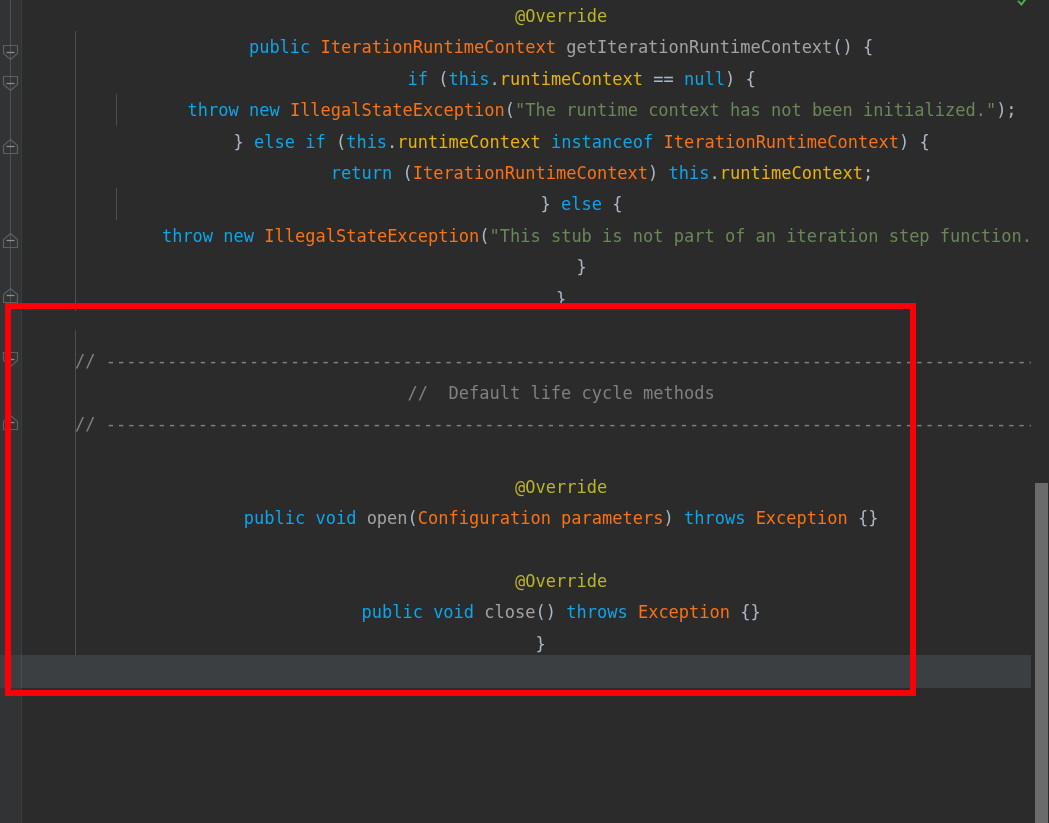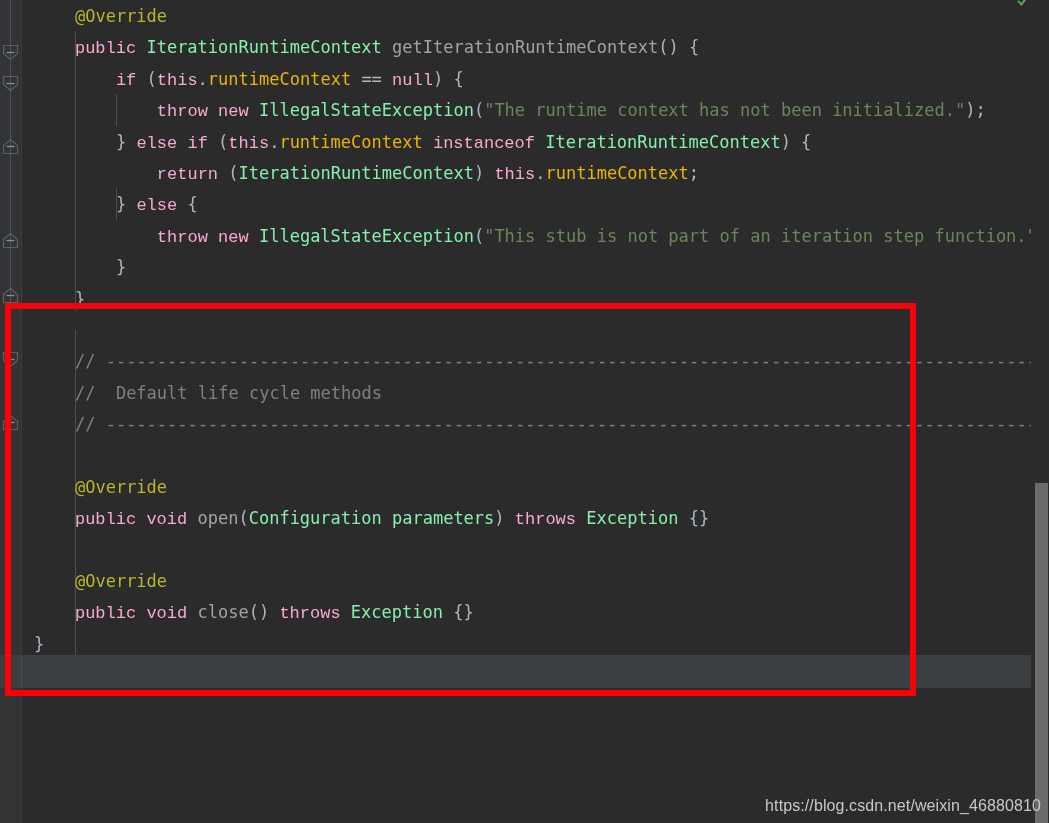--- a/index.html
+++ b/index.html
@@ -24,42 +24,42 @@
     position: absolute; left: 10px; width: 1px; background: #4e5254;
   }
   .fold-marker {
     position: absolute; left: 2px; width: 17px; height: 17px;
   }
   .fold-marker svg { display: block; }
 
   
   .code-area {
     position: absolute; left: 22px; top: 0; width: 1009px; height: 655px;
-    background: #2b2b2b; overflow: hidden;
+    background: #2b2b2b; overflow: hidden; text-align: center;
   }
   .code {
     position: absolute; left: 0; top: 0;
     font-family: "DejaVu Sans Mono", "Liberation Mono", monospace;
     font-size: 17px;
     line-height: 31.4px;
     white-space: pre;
     color: #a9b7c6;
     letter-spacing: 0px;
   }
   .code div { height: 31.4px; }
 
   
   .indent-guide {
     position: absolute; width: 1px; background: #4b5052;
   }
 
   
   .t-anno   { color: #bbb529; }
-  .t-kw     { color: #f9a8d4; font-family: Liberation Mono, monospace; }
-  .t-type   { color: #86efac; }
+  .t-kw     { color: #0ea5e9; }
+  .t-type   { color: #f97316; }
   .t-method { color: #a3a3a3; }
   .t-field  { color: #eab308; }
   .t-str    { color: #6a8759; }
   .t-comm   { color: #808080; }
   .t-punc   { color: #a9b7c6; }
 
   
   .hscroll-band {
     position: absolute; left: 0; top: 655px; width: 1031px; height: 33px;
     background: #3c3f41;
@@ -195,15 +195,14 @@
     <div class="vscroll-thumb"></div>
   </div>
   <div class="check-mark">
     <svg width="16" height="16" viewBox="0 0 16 16">
       <path d="M2 7 L6.5 12 L14 2 L11.5 2 L6.3 9 L4 6.6 Z" fill="#4caf50"></path>
     </svg>
   </div>
 
   <div class="red-box"></div>
 
-  <div class="watermark">https://blog.csdn.net/weixin_46880810</div>
 
 </div>
 
 </body></html>

